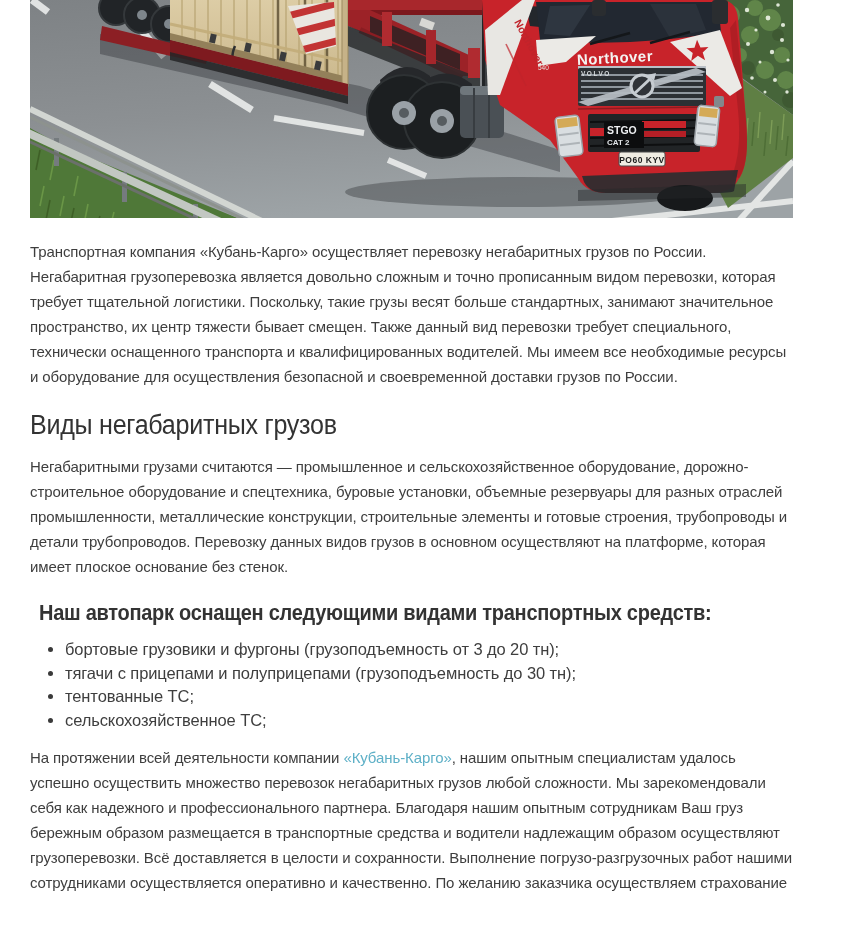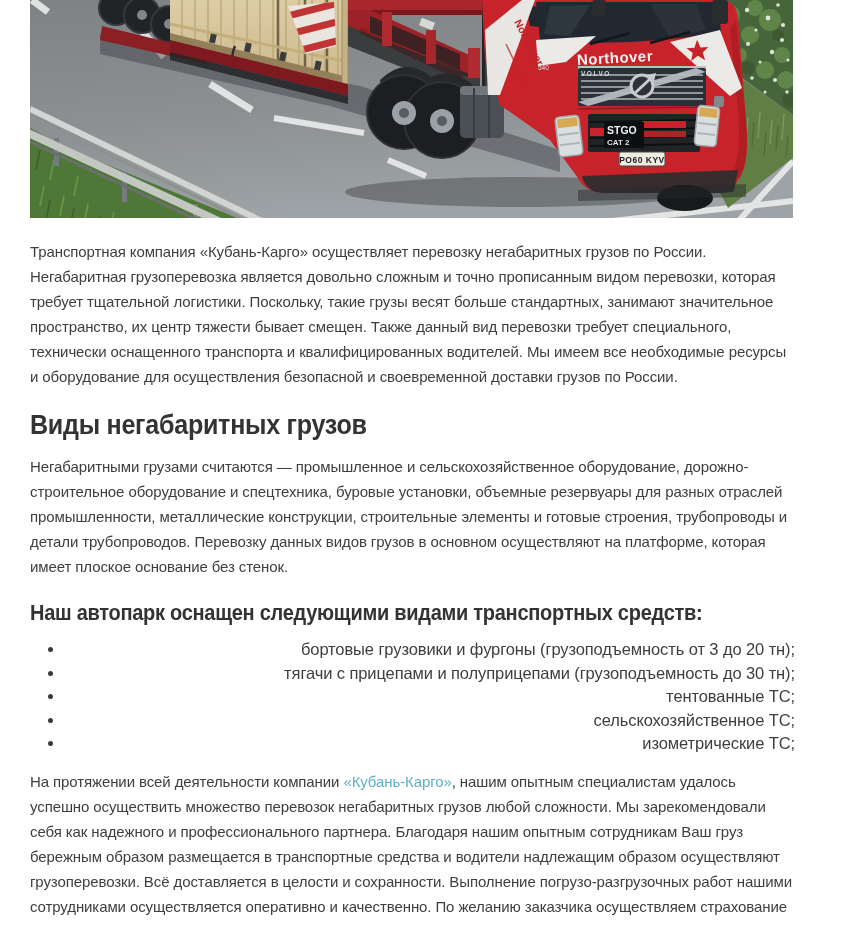--- a/index.html
+++ b/index.html
@@ -2,24 +2,24 @@
 <html lang="ru"><head>
 <meta charset="utf-8">
 <style>
   html,body{margin:0;padding:0;background:#ffffff;}
   body{width:858px;height:928px;overflow:hidden;font-family:"Liberation Sans",sans-serif;}
   .page{position:relative;width:858px;height:928px;background:#fff;}
   .content{padding:0 63px 0 30px;}
   .hero{display:block;margin:0 0 21px 0;width:763px;height:218px;}
   .hero svg{display:block;}
   p{margin:0 0 21px 0;font-size:15px;line-height:25px;color:#3e3e3e;letter-spacing:-0.1px;}
-  h2{margin:0 0 14px 0;font-size:27px;line-height:30px;color:#333;font-weight:bold;}
-  h3{margin:0 0 12px 0;font-size:21.5px;line-height:26px;color:#333;font-weight:bold;}
+  h2{margin:0 0 14px 0;font-size:27px;line-height:30px;color:#333;font-weight:normal;}
+  h3{margin:0 0 12px 9px;font-size:21.5px;line-height:26px;color:#333;font-weight:bold;}
   h2 .cond,h3 .cond{display:inline-block;transform:scaleX(0.93);transform-origin:left center;letter-spacing:-0.3px;white-space:nowrap;}
-  ul{list-style:none;margin:0 0 13px 0;padding:0 0 0 18px;text-align:right;}
+  ul{list-style:none;margin:0 0 13px 0;padding:0 0 0 18px;}
   li{position:relative;padding-left:17px;font-size:16.5px;line-height:23.5px;color:#3e3e3e;letter-spacing:-0.1px;}
   li::before{content:'';position:absolute;left:0;top:9px;width:5px;height:5px;border-radius:50%;background:#3a3a3a;}
   a.inline-link{color:#5eb0c7;text-decoration:none;cursor:pointer;}
   .p-last{margin-bottom:0;}
 </style>
 </head>
 <body>
 
 <div class="page">
   <div class="content">
@@ -331,19 +331,18 @@
 
     <p>Негабаритными грузами считаются — промышленное и сельскохозяйственное оборудование, дорожно-строительное оборудование и спецтехника, буровые установки, объемные резервуары для разных отраслей промышленности, металлические конструкции, строительные элементы и готовые строения, трубопроводы и детали трубопроводов. Перевозку данных видов грузов в основном осуществляют на платформе, которая имеет плоское основание без стенок.</p>
 
     <h3><span class="cond">Наш автопарк оснащен следующими видами транспортных средств:</span></h3>
 
     <ul>
       <li>бортовые грузовики и фургоны (грузоподъемность от 3 до 20 тн);</li>
       <li>тягачи с прицепами и полуприцепами (грузоподъемность до 30 тн);</li>
       <li>тентованные ТС;</li>
       <li>сельскохозяйственное ТС;</li>
-      <li>изометрические ТС;</li>
     </ul>
 
     <p class="p-last">На протяжении всей деятельности компании <a href="#" class="inline-link">«Кубань-Карго»</a>, нашим опытным специалистам удалось успешно осуществить множество перевозок негабаритных грузов любой сложности. Мы зарекомендовали себя как надежного и профессионального партнера. Благодаря нашим опытным сотрудникам Ваш груз бережным образом размещается в транспортные средства и водители надлежащим образом осуществляют грузоперевозки. Всё доставляется в целости и сохранности. Выполнение погрузо-разгрузочных работ нашими сотрудниками осуществляется оперативно и качественно. По желанию заказчика осуществляем страхование</p>
 
   </div>
 </div>
 
 </body></html>

